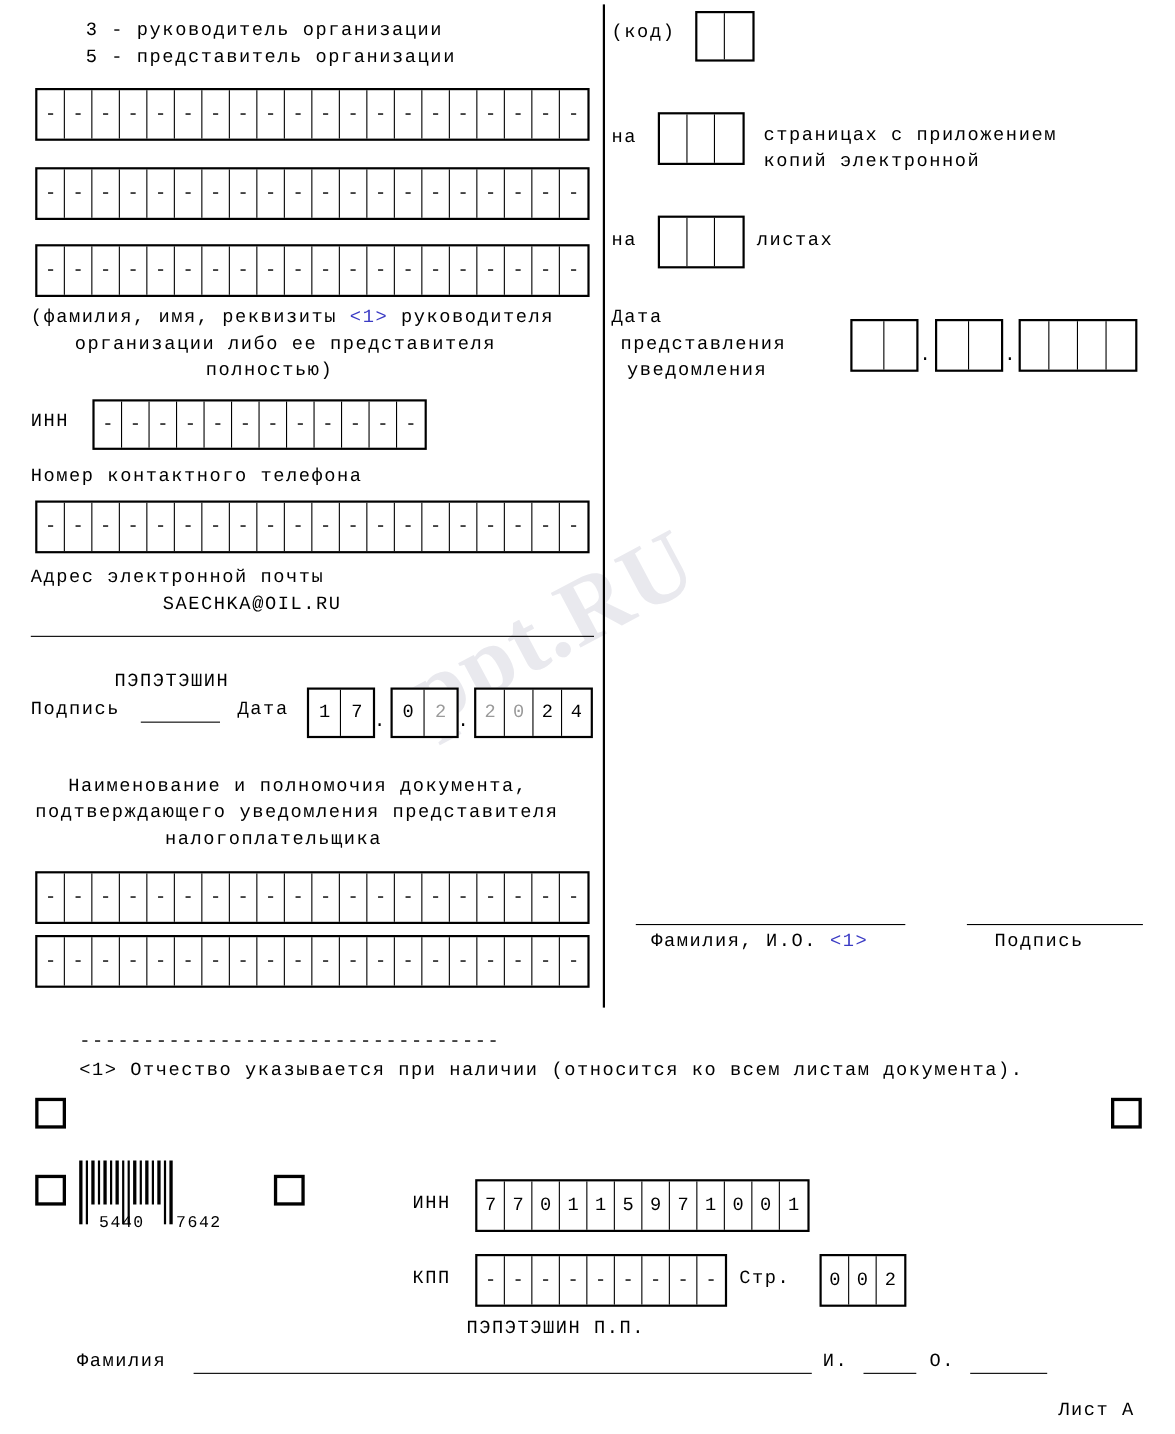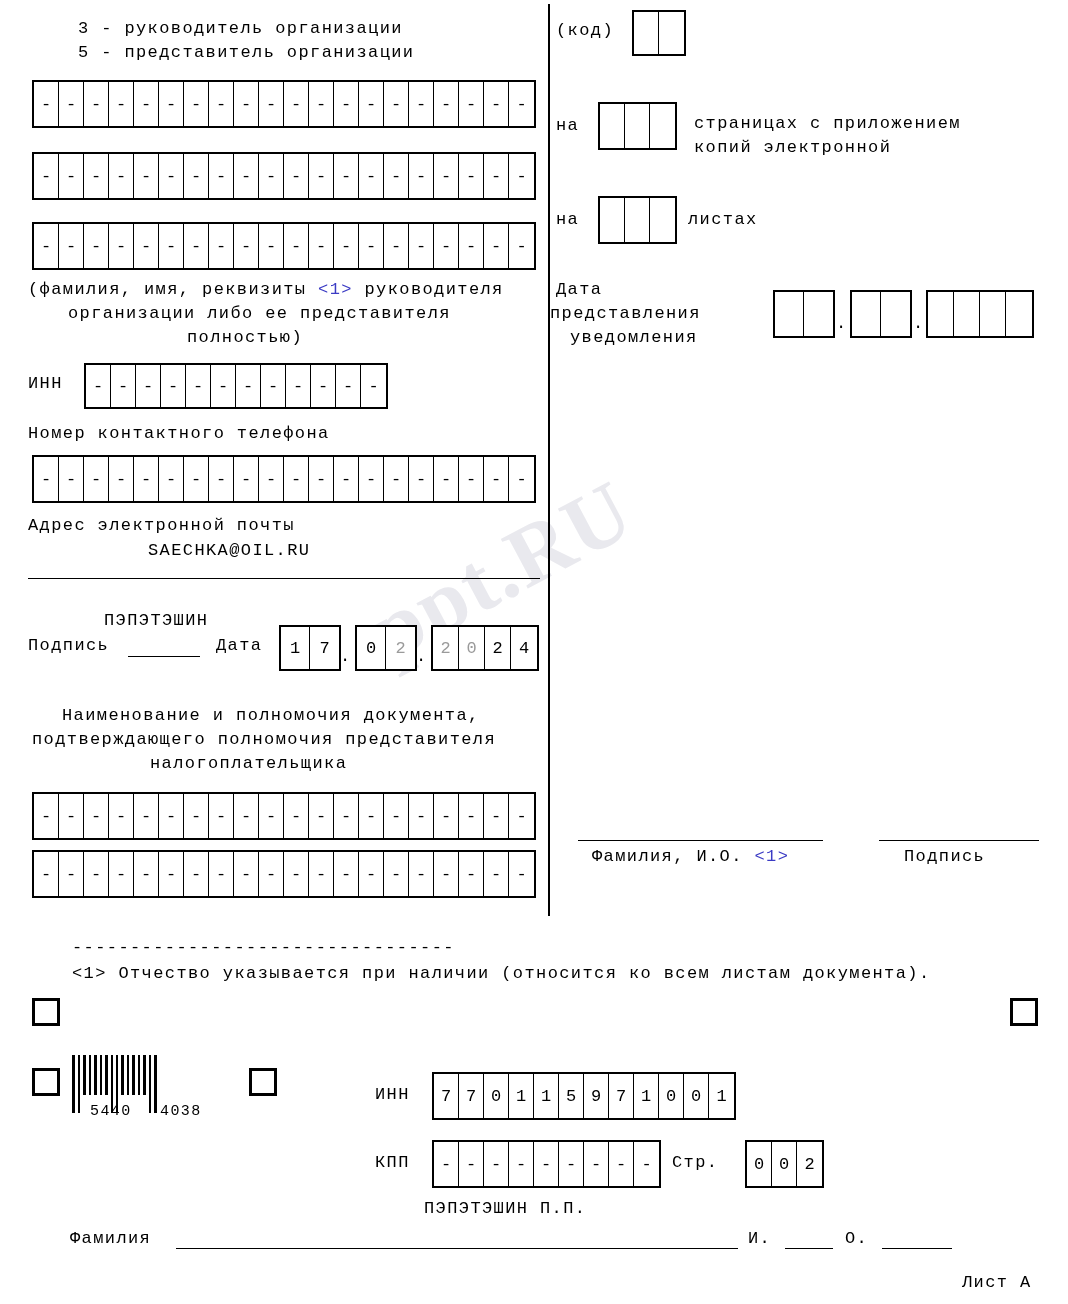--- a/index.html
+++ b/index.html
@@ -283,21 +283,21 @@
       </div>
     <div class="dot" style="left:416px; top:648px;">.</div>
     <div class="cells" id="sig-year" style="left:431px; top:625px; height:42px;">
         <div class="cell gray" style="width: 26px;">2</div>
         <div class="cell gray" style="width: 26px;">0</div>
         <div class="cell" style="width: 26px;">2</div>
         <div class="cell" style="width: 26px;">4</div>
       </div>
 
     <div class="t" style="left:62px; top:705px;">Наименование и полномочия документа,</div>
-    <div class="t" style="left:32px; top:729px;">подтверждающего полномочия представителя</div>
+    <div class="t" style="left:32px; top:729px;">подтверждающего уведомления представителя</div>
     <div class="t" style="left:150px; top:753px;">налогоплательщика</div>
 
     <div class="cells" id="auth-row-0" style="left:32px; top:792px; height:44px;">
         <div class="cell" style="width: 25px;">-</div>
         <div class="cell" style="width: 25px;">-</div>
         <div class="cell" style="width: 25px;">-</div>
         <div class="cell" style="width: 25px;">-</div>
         <div class="cell" style="width: 25px;">-</div>
         <div class="cell" style="width: 25px;">-</div>
         <div class="cell" style="width: 25px;">-</div>
@@ -355,21 +355,21 @@
 
     <div class="t" style="left:556px; top:209px;">на</div>
     <div class="cells" id="sheets-row" style="left:598px; top:196px; height:44px;">
         <div class="cell" style="width: 25px;"></div>
         <div class="cell" style="width: 25px;"></div>
         <div class="cell" style="width: 25px;"></div>
       </div>
     <div class="t" style="left:688px; top:209px;">листах</div>
 
     <div class="t" style="left:556px; top:279px;">Дата</div>
-    <div class="t" style="left:550px; top:303px;">представления</div>
+    <div class="t" style="left:564px; top:303px;">представления</div>
     <div class="t" style="left:570px; top:327px;">уведомления</div>
 
     <div class="cells" id="rdate-day" style="left:773px; top:290px; height:44px;">
         <div class="cell" style="width: 29px;"></div>
         <div class="cell" style="width: 29px;"></div>
       </div>
     <div class="dot" style="left:836px; top:315px;">.</div>
     <div class="cells" id="rdate-month" style="left:850px; top:290px; height:44px;">
         <div class="cell" style="width: 29px;"></div>
         <div class="cell" style="width: 29px;"></div>
@@ -408,21 +408,21 @@
         <div class="bar" style="width: 2px; height: 58px;"></div>
         <div class="bar" style="width: 3px; height: 40px;"></div>
         <div class="bar" style="width: 2px; height: 40px;"></div>
         <div class="bar" style="width: 3px; height: 40px;"></div>
         <div class="bar" style="width: 2px; height: 40px;"></div>
         <div class="bar" style="width: 3px; height: 40px;"></div>
         <div class="bar" style="width: 2px; height: 58px;"></div>
         <div class="bar" style="width: 3px; height: 58px;"></div>
       </div>
     <div class="barcode-digits" style="left:90px; top:1103px;">5440</div>
-    <div class="barcode-digits" style="left:160px; top:1103px;">4038</div>
+    <div class="barcode-digits" style="left:160px; top:1103px;">7642</div>
 
     <div class="t" style="left:375px; top:1084px;">ИНН</div>
     <div class="cells" id="footer-inn" style="left:432px; top:1072px; height:44px;">
         <div class="cell" style="width: 25px;">7</div>
         <div class="cell" style="width: 25px;">7</div>
         <div class="cell" style="width: 25px;">0</div>
         <div class="cell" style="width: 25px;">1</div>
         <div class="cell" style="width: 25px;">1</div>
         <div class="cell" style="width: 25px;">5</div>
         <div class="cell" style="width: 25px;">9</div>

